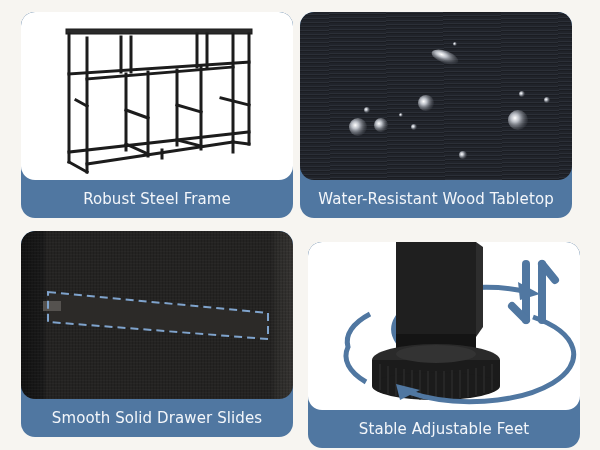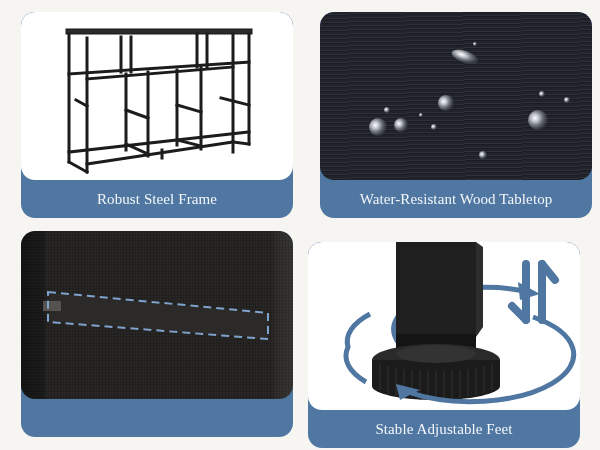--- a/index.html
+++ b/index.html
@@ -10,41 +10,40 @@
     overflow: hidden;
     font-family: "DejaVu Sans", "Liberation Sans", sans-serif;
   }
   .card {
     position: absolute;
     width: 272px;
     height: 206px;
     border-radius: 14px;
     background: #5077a1;
     overflow: hidden;
-    font-family: Liberation Serif, serif;
   }
   .card .media {
     position: absolute;
     left: 0; top: 0;
     width: 272px; height: 168px;
     border-radius: 14px 14px 14px 14px;
     overflow: hidden;
   }
   .card .label {
     position: absolute;
     left: 0; right: 0; bottom: 0;
     height: 38px;
     line-height: 38px;
     text-align: center;
     color: #f3f6fa;
     font-size: 15px;
     letter-spacing: 0.1px;
   }
   #card-1 { left: 21px; top: 12px; }
-  #card-2 { left: 320px; top: 12px; }
+  #card-2 { left: 300px; top: 12px; }
   #card-3 { left: 21px; top: 231px; }
   #card-4 { left: 308px; top: 242px; }
 
   .media.white { background: #ffffff; }
   .media.wood {
     background:
       repeating-linear-gradient(179deg, #20232a 0px, #20232a 2px, #2b2f37 2px, #2b2f37 3px, #1b1d22 3px, #1b1d22 4px);
   }
   .media.fabric {
     background:
@@ -134,20 +133,21 @@
 
 <div class="card" id="card-3">
   <div class="media fabric">
     <div class="fabric-tex"></div>
     <svg width="272" height="168" viewBox="0 0 272 168">
       <polygon points="28,62 247,82 247,108 28,90" fill="#2c2a28"></polygon>
       <rect x="22" y="70" width="18" height="10" fill="#55524f"></rect>
       <polygon points="27,61 247,82 247,108 27,91" fill="none" stroke="#7fa3cc" stroke-width="2" stroke-dasharray="8,5"></polygon>
     </svg>
   </div>
+  <div class="label">Smooth Solid Drawer Slides</div>
 </div>
 
 <div class="card" id="card-4">
   <div class="media white">
     <svg width="272" height="168" viewBox="0 0 272 168">
 
       <path d="M 90 100 A 92 42 0 0 1 220 50" fill="none" stroke="#5077a1" stroke-width="5"></path>
       <polygon points="210,40 232,52 212,58" fill="#5077a1"></polygon>
 
       <rect x="88" y="0" width="80" height="95" fill="#1f1f1f"></rect>

